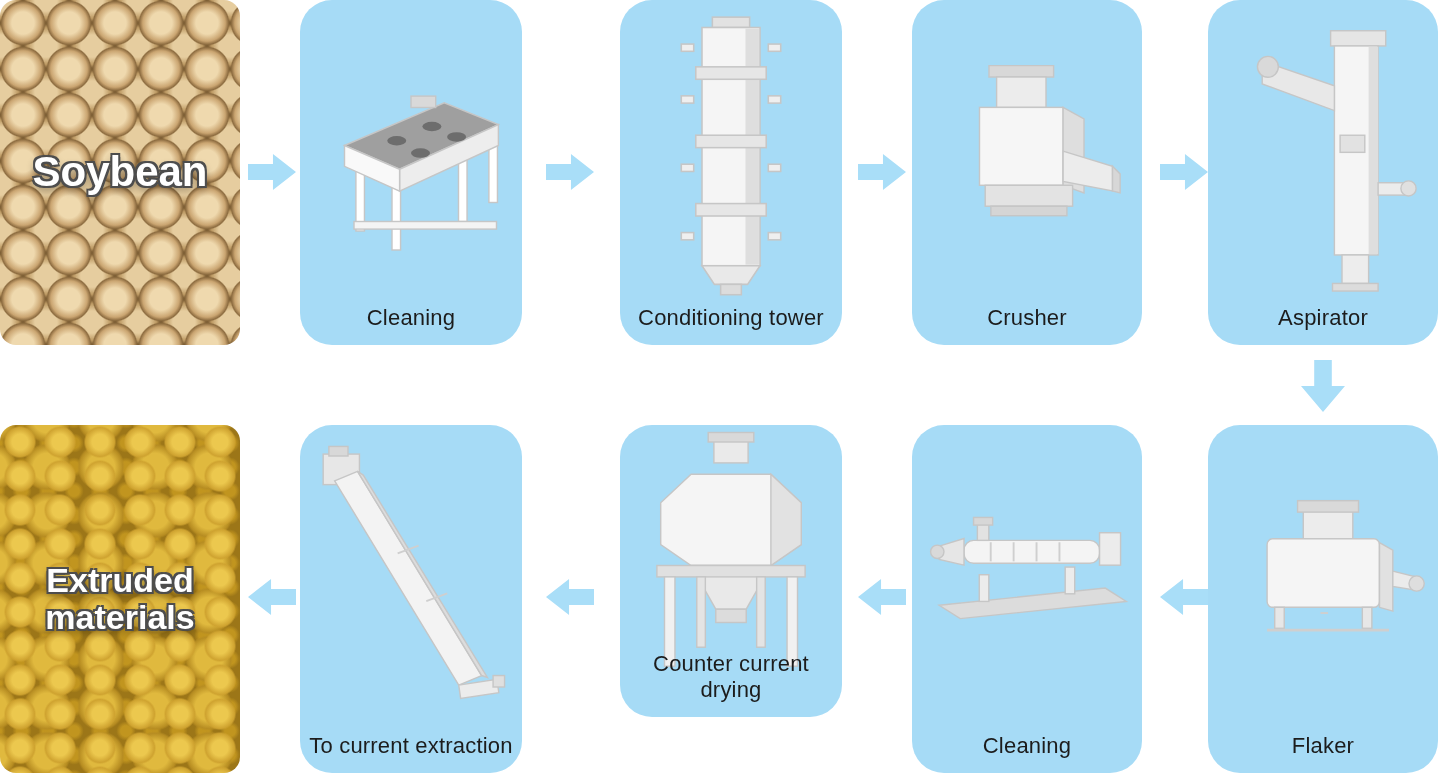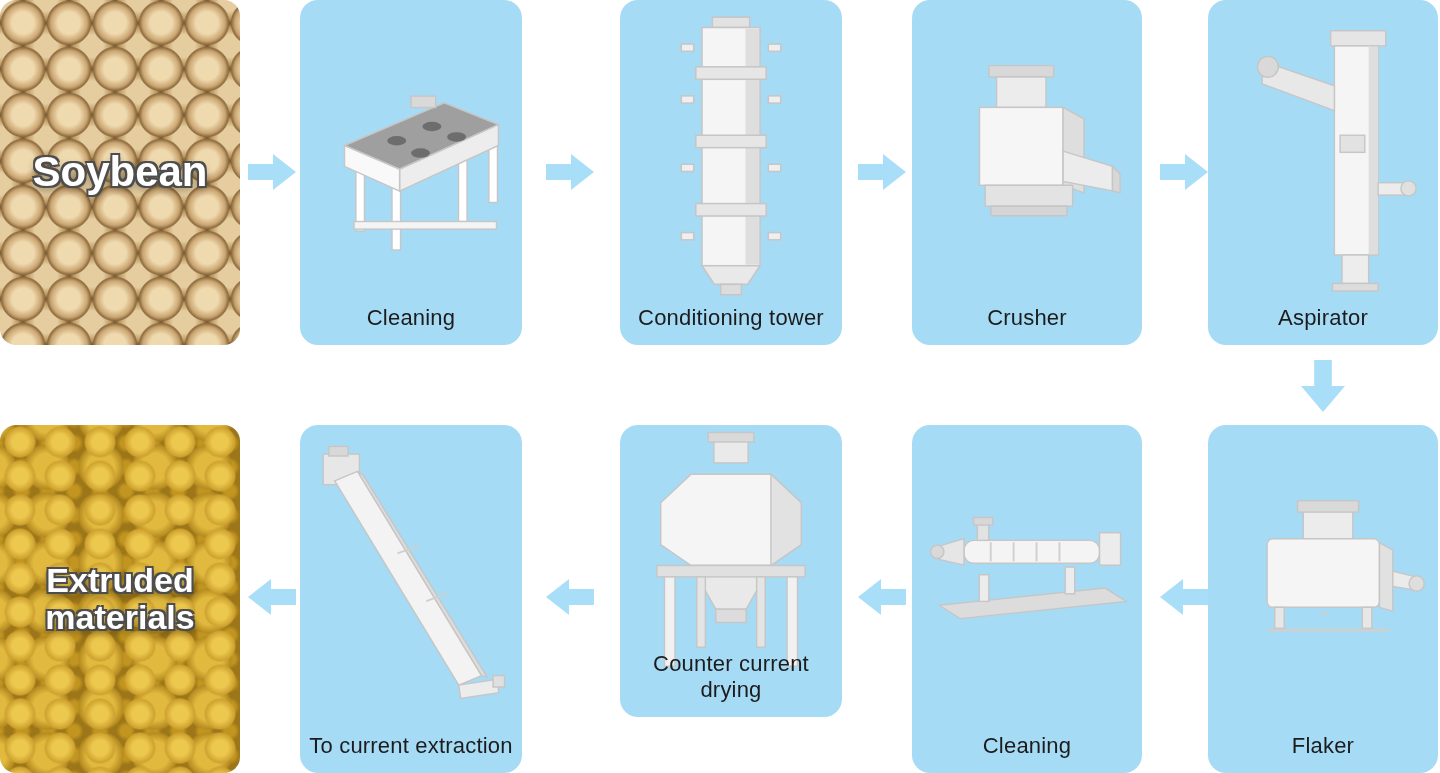--- a/index.html
+++ b/index.html
@@ -4,21 +4,21 @@
 <style>
   * { box-sizing: border-box; }
   html,body { margin:0; padding:0; background:#ffffff; }
   .canvas {
     position:relative; width:1440px; height:773px; background:#ffffff;
     font-family:"Liberation Sans", sans-serif; overflow:hidden;
   }
 
   
   .card {
-    position:absolute; background:#a6dbf6; border-radius:18px;
+    position:absolute; background:#a6dbf6; border-radius:32px;
     display:flex; align-items:center; justify-content:center;
   }
   .card svg { display:block; }
   .card-label {
     position:absolute; left:0; right:0; bottom:14px;
     text-align:center; font-size:22px; color:#1c1c1c; letter-spacing:0.2px;
   }
 
   
   .photo {

